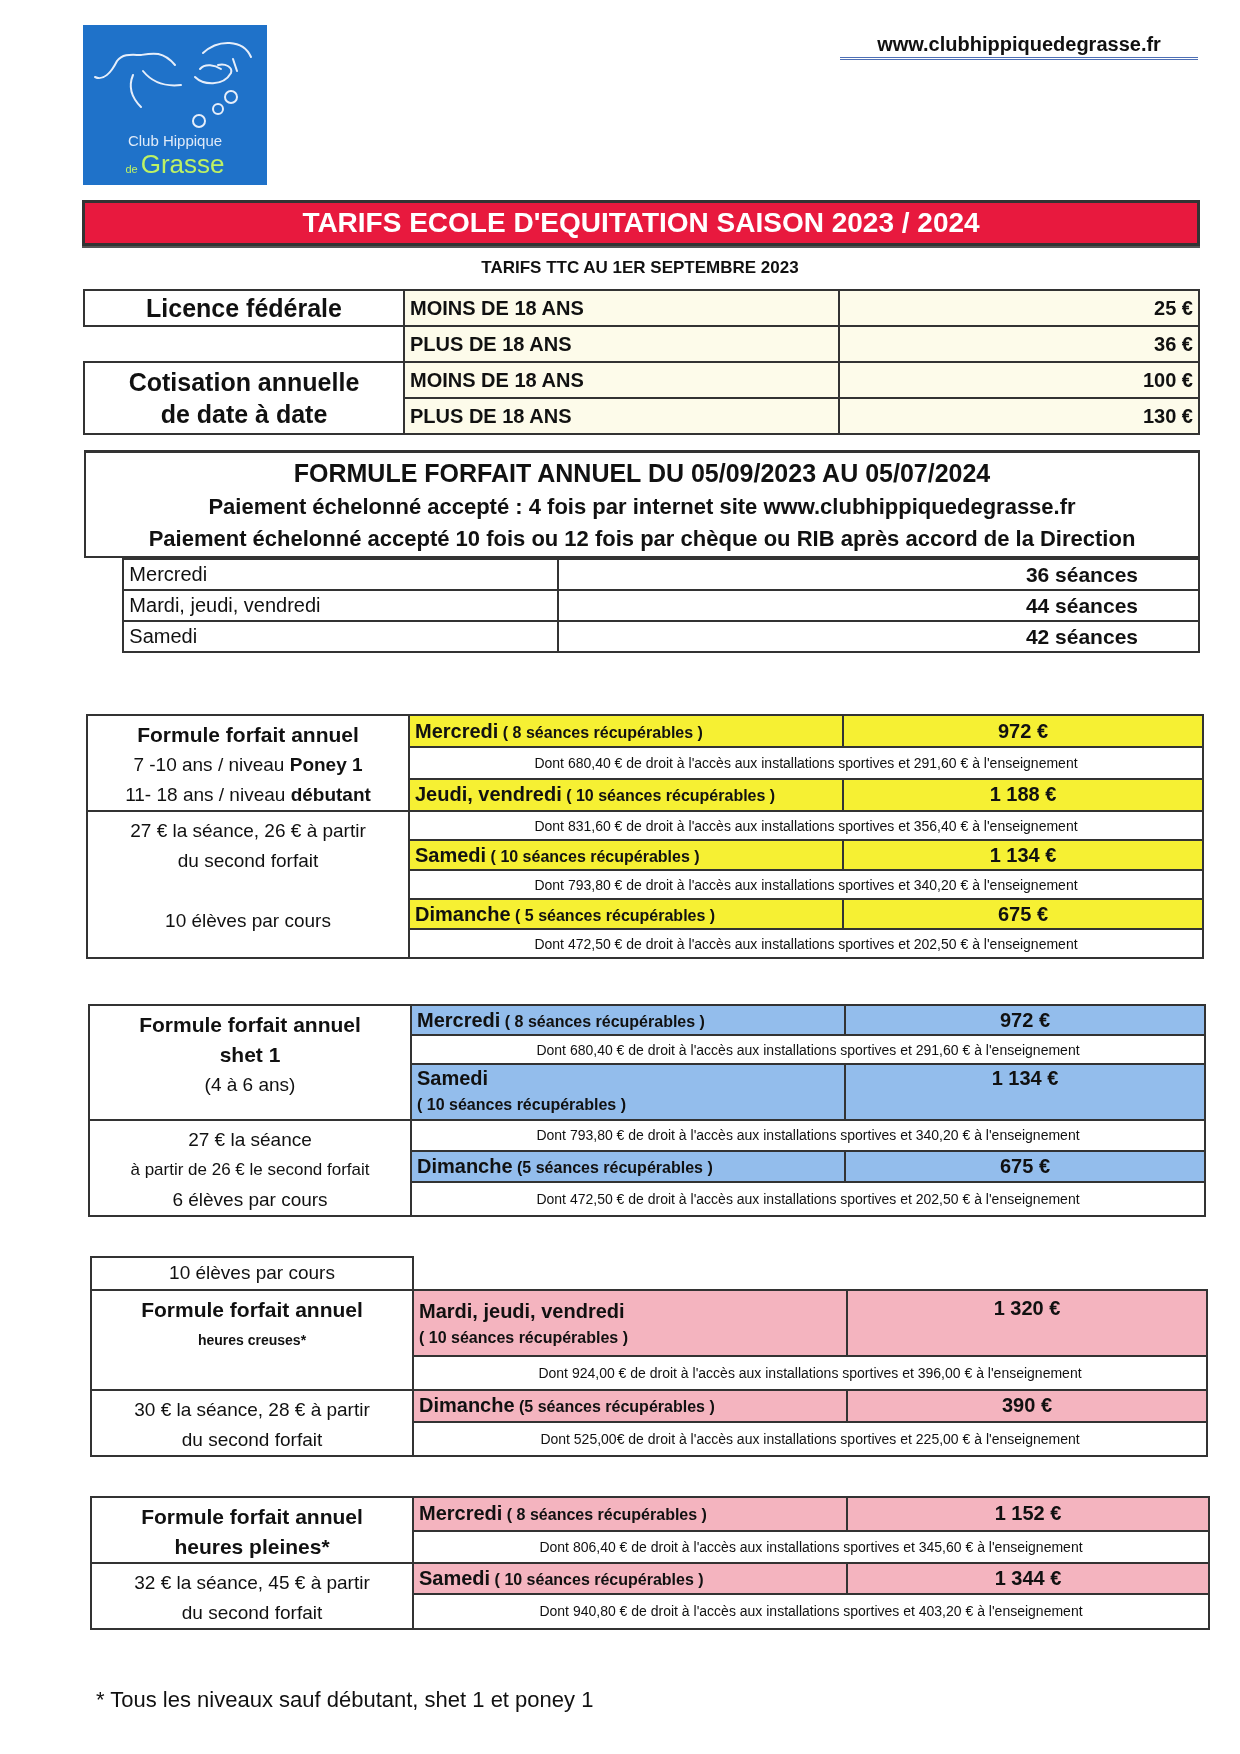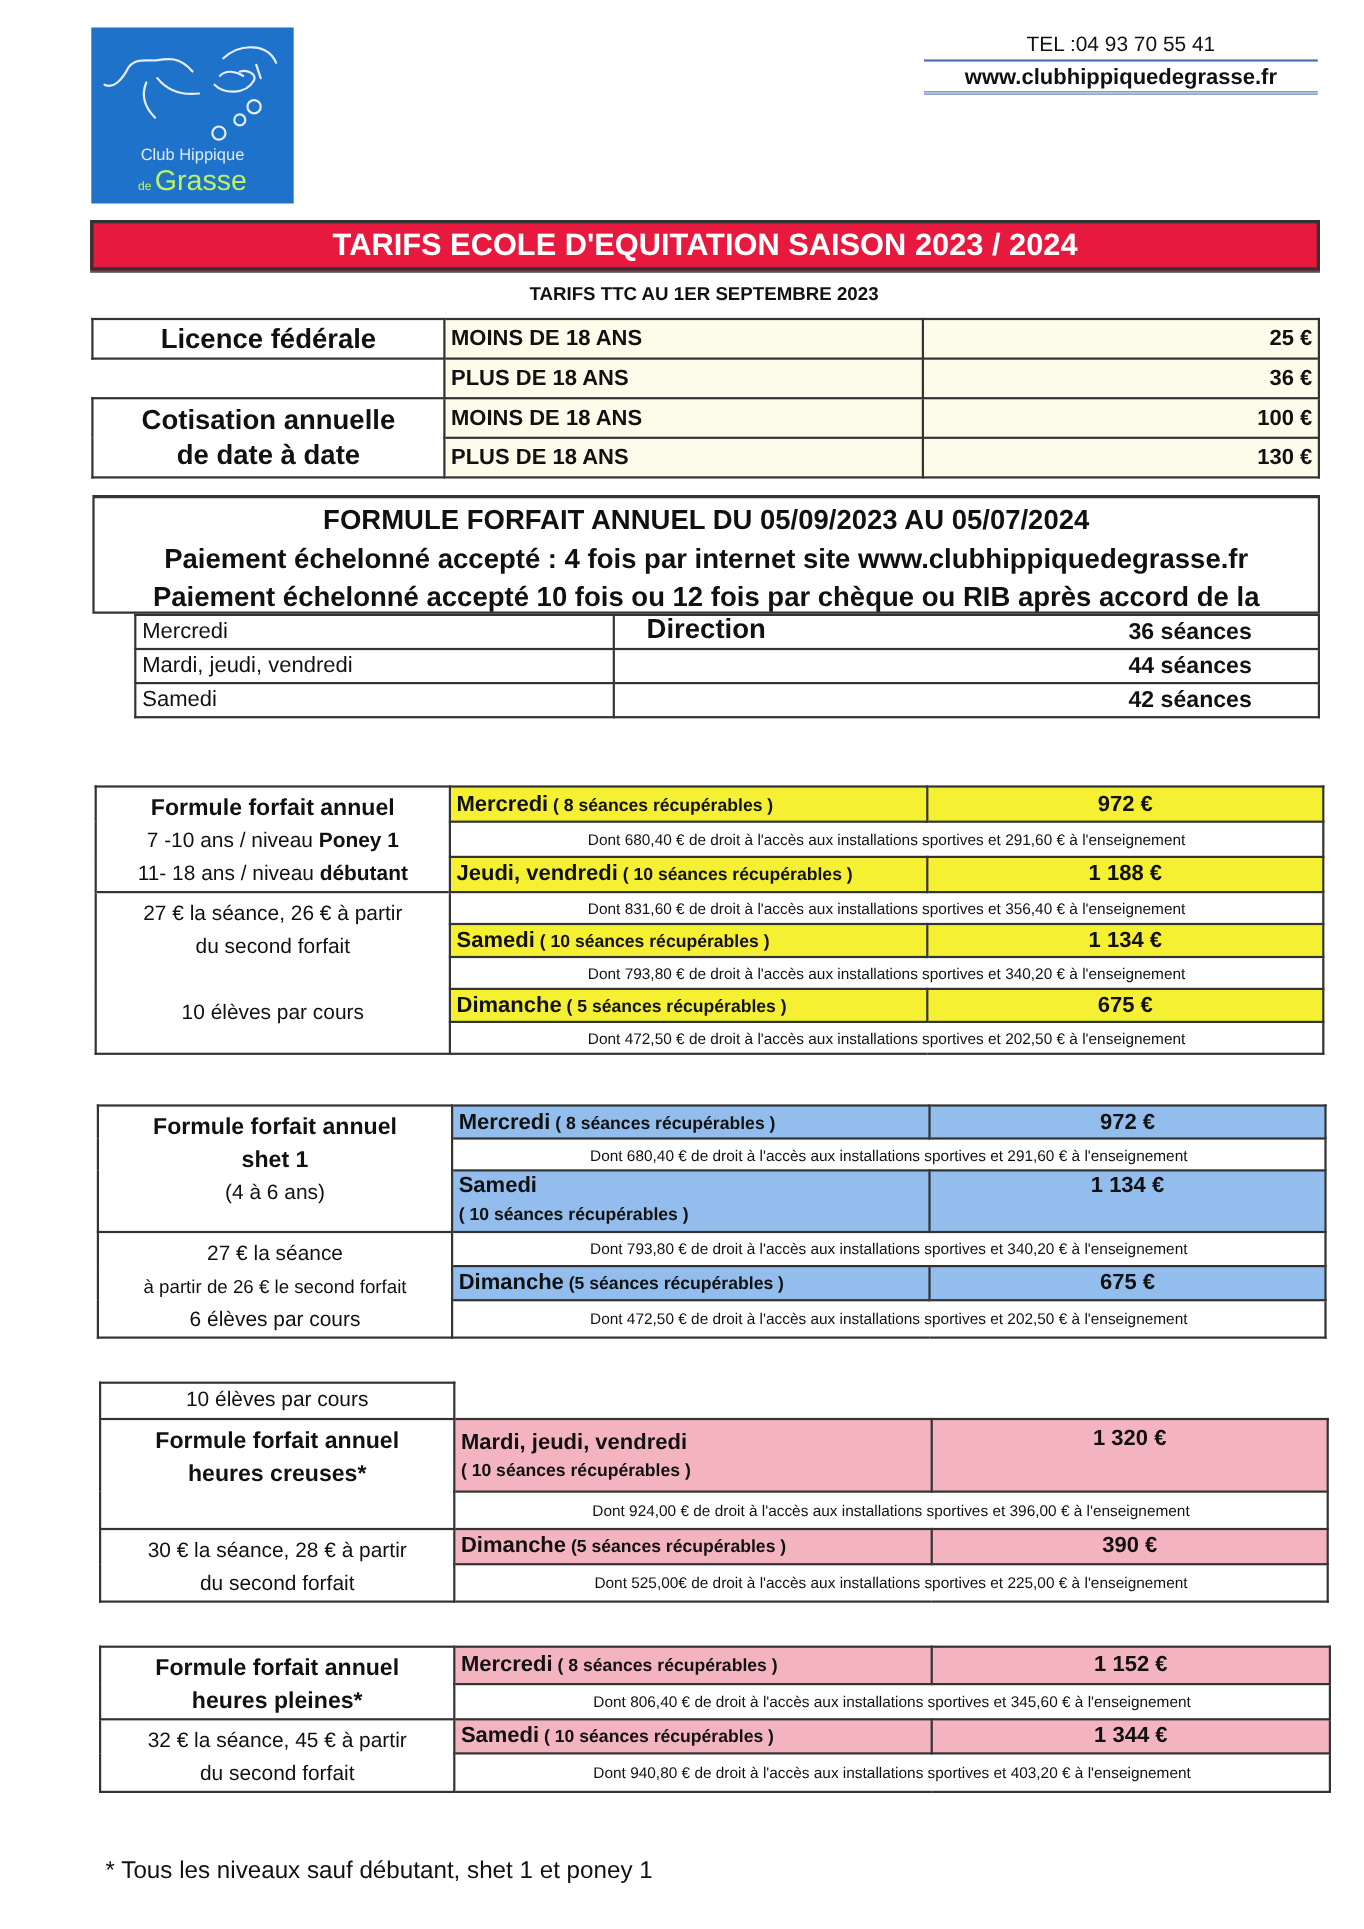--- a/index.html
+++ b/index.html
@@ -38,21 +38,21 @@
   
   .lic { left: 83px; top: 289px; width: 1117px; font-size: 20px; }
   .lic td { height: 36px; }
   .lic .lbl { width: 320px; text-align: center; font-weight: bold; font-size: 25px; }
   .lic .age { width: 435px; font-weight: bold; }
   .lic .price { font-weight: bold; }
 
   
   .form-box { left: 84px; top: 450px; width: 1116px; height: 108px; border: 2px solid #333; border-top-width: 3px; text-align: center; }
   .form-box .h { font-size: 25px; font-weight: bold; margin-top: 6px; }
-  .form-box .p { font-size: 25px; font-weight: bold; margin-top: 6px; }
+  .form-box .p { font-size: 22px; font-weight: bold; margin-top: 6px; }
   .seances { left: 84px; top: 558px; width: 1116px; font-size: 20px; }
   .seances td { height: 31px; }
   .seances .lbl { width: 322px; text-align: center; font-weight: bold; font-size: 21px; }
   .seances .day { width: 435px; }
   .seances .val { text-align: center; font-weight: bold; font-size: 21px; padding-right: 60px; text-align: right; }
 
   .pricing td { height: 30px; }
   .pricing .left { width: 322px; text-align: center; font-size: 19px; line-height: 30px; vertical-align: top; padding-top: 4px; }
   .pricing .day { width: 434px; font-size: 20px; font-weight: bold; }
   .pricing .day .note { font-size: 16px; }
@@ -77,21 +77,20 @@
       <circle cx="148" cy="72" r="6"></circle>
       <circle cx="135" cy="84" r="5"></circle>
       <circle cx="116" cy="96" r="6"></circle>
     </g>
   </svg>
   <div class="l1">Club Hippique</div>
   <div class="l2"><small>de</small><span>Grasse</span></div>
 </div>
 
 <div class="abs contact">
-  <div class="tel">TEL :04 93 70 55 41</div>
   <div class="web">www.clubhippiquedegrasse.fr</div>
 </div>
 
 <div class="abs titlebar">TARIFS ECOLE D'EQUITATION SAISON 2023 / 2024</div>
 <div class="abs subtitle">TARIFS TTC AU 1ER SEPTEMBRE 2023</div>
 
 <table class="lic">
   <tbody>
       <tr>
     <td class="lbl">Licence fédérale</td>
@@ -229,21 +228,21 @@
 
 <table class="pricing" style="left:90px; top:1256px; width:1118px;">
   <tbody>
       <tr>
     <td class="left" style="height:33px; padding-top:0">10 élèves par cours</td>
     <td class="noborder" colspan="2"></td>
   </tr>
   <tr>
     <td class="left" rowspan="2">
       <div class="b" style="font-size:21px">Formule forfait annuel</div>
-      <div class="b" style="font-size:21px">heures creuses*</div>
+      <div class="b" style="font-size:14px">heures creuses*</div>
     </td>
     <td class="day pink" style="height:66px">
           <div>Mardi, jeudi, vendredi</div>
           <div class="note" style="margin-top:6px">( 10 séances récupérables )</div>
         </td>
     <td class="amt pink" style="vertical-align:top; padding-top:6px">1 320 €</td>
   </tr>
   <tr>
     <td class="dont" colspan="2" style="height:34px">Dont 924,00 € de droit à l'accès aux installations sportives et 396,00 € à l'enseignement</td>
   </tr>

